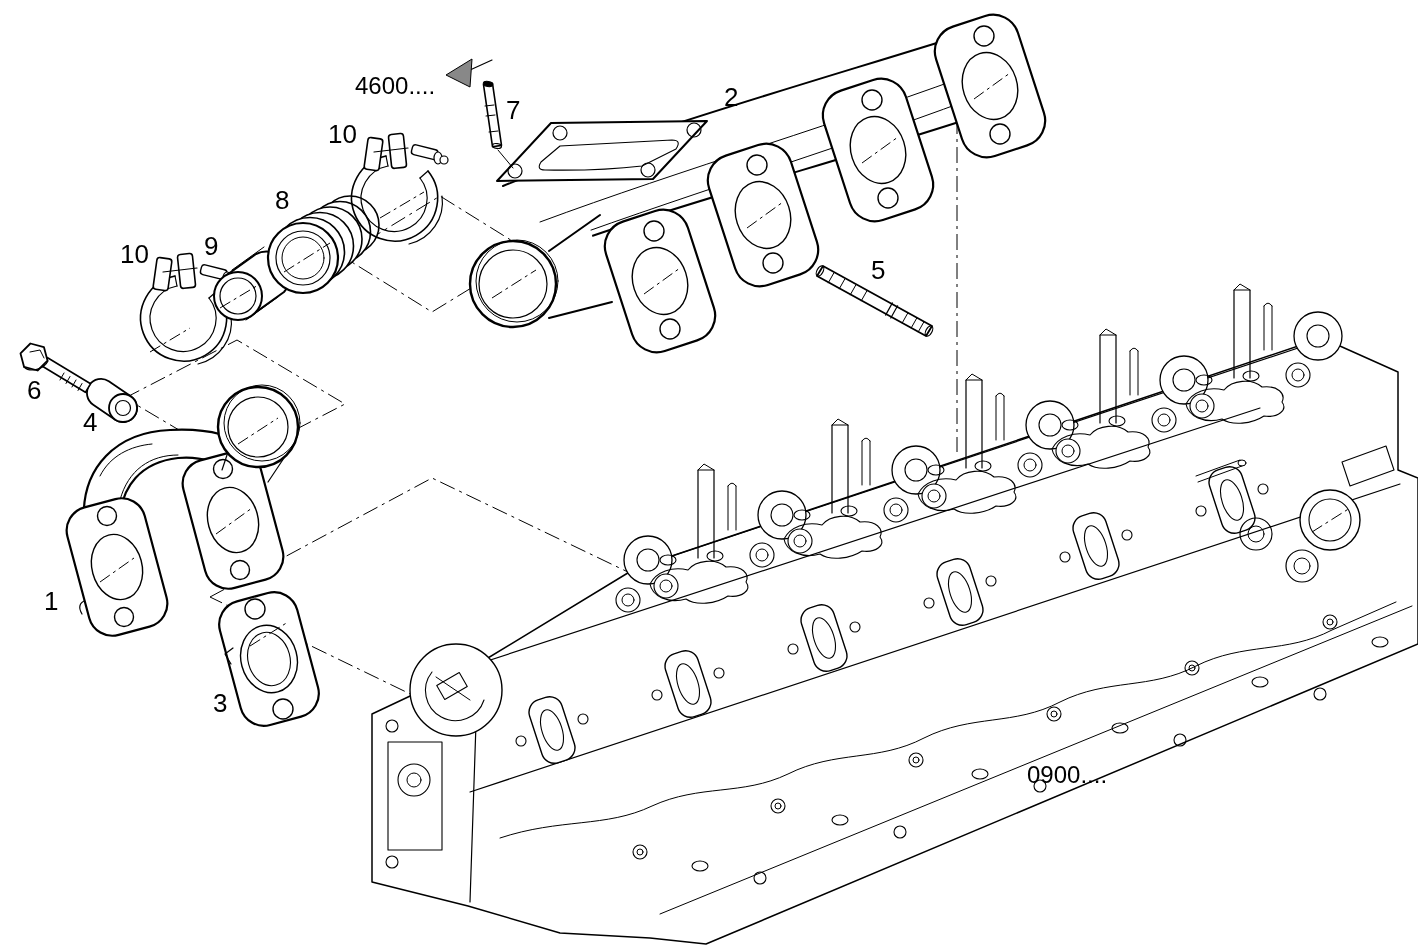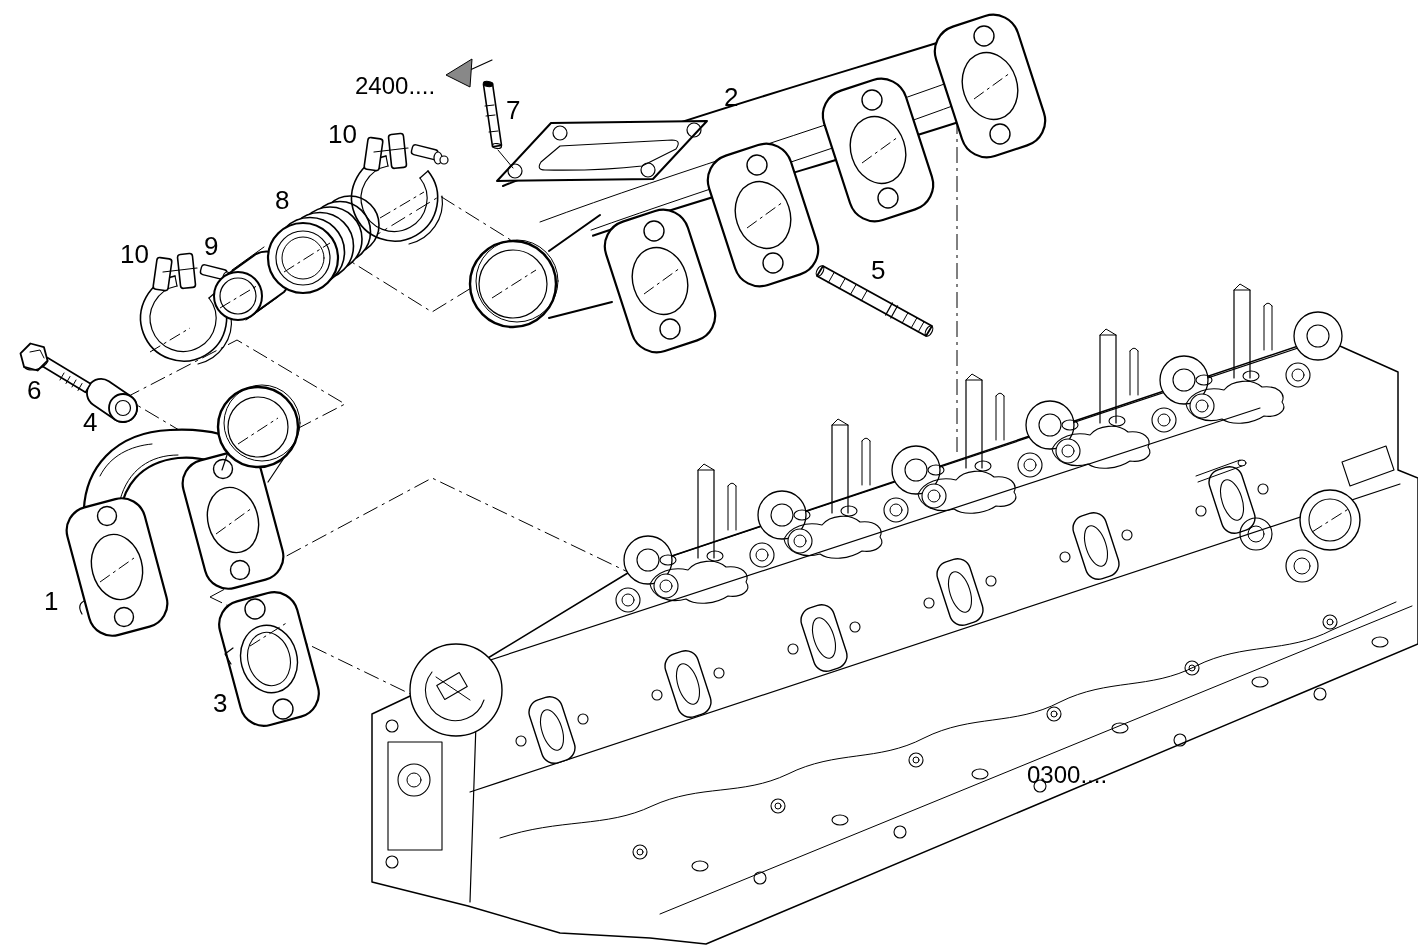--- a/index.html
+++ b/index.html
@@ -317,16 +317,16 @@
 <div class="lbl" style="left: 213px; top: 690px;">3</div>
 <div class="lbl" style="left: 83px; top: 409px;">4</div>
 <div class="lbl" style="left: 871px; top: 257px;">5</div>
 <div class="lbl" style="left: 27px; top: 377px;">6</div>
 <div class="lbl" style="left: 506px; top: 97px;">7</div>
 <div class="lbl" style="left: 275px; top: 187px;">8</div>
 <div class="lbl" style="left: 204px; top: 233px;">9</div>
 <div class="lbl" style="left: 120px; top: 241px;">10</div>
 <div class="lbl" style="left: 328px; top: 121px;">10</div>
 
-<div class="ref" style="left: 355px; top: 74px;">2400....</div>
-<div class="ref" style="left: 1027px; top: 763px;">0300....</div>
+<div class="ref" style="left: 355px; top: 74px;">4600....</div>
+<div class="ref" style="left: 1027px; top: 763px;">0900....</div>
 
 </div>
 
 </body></html>

